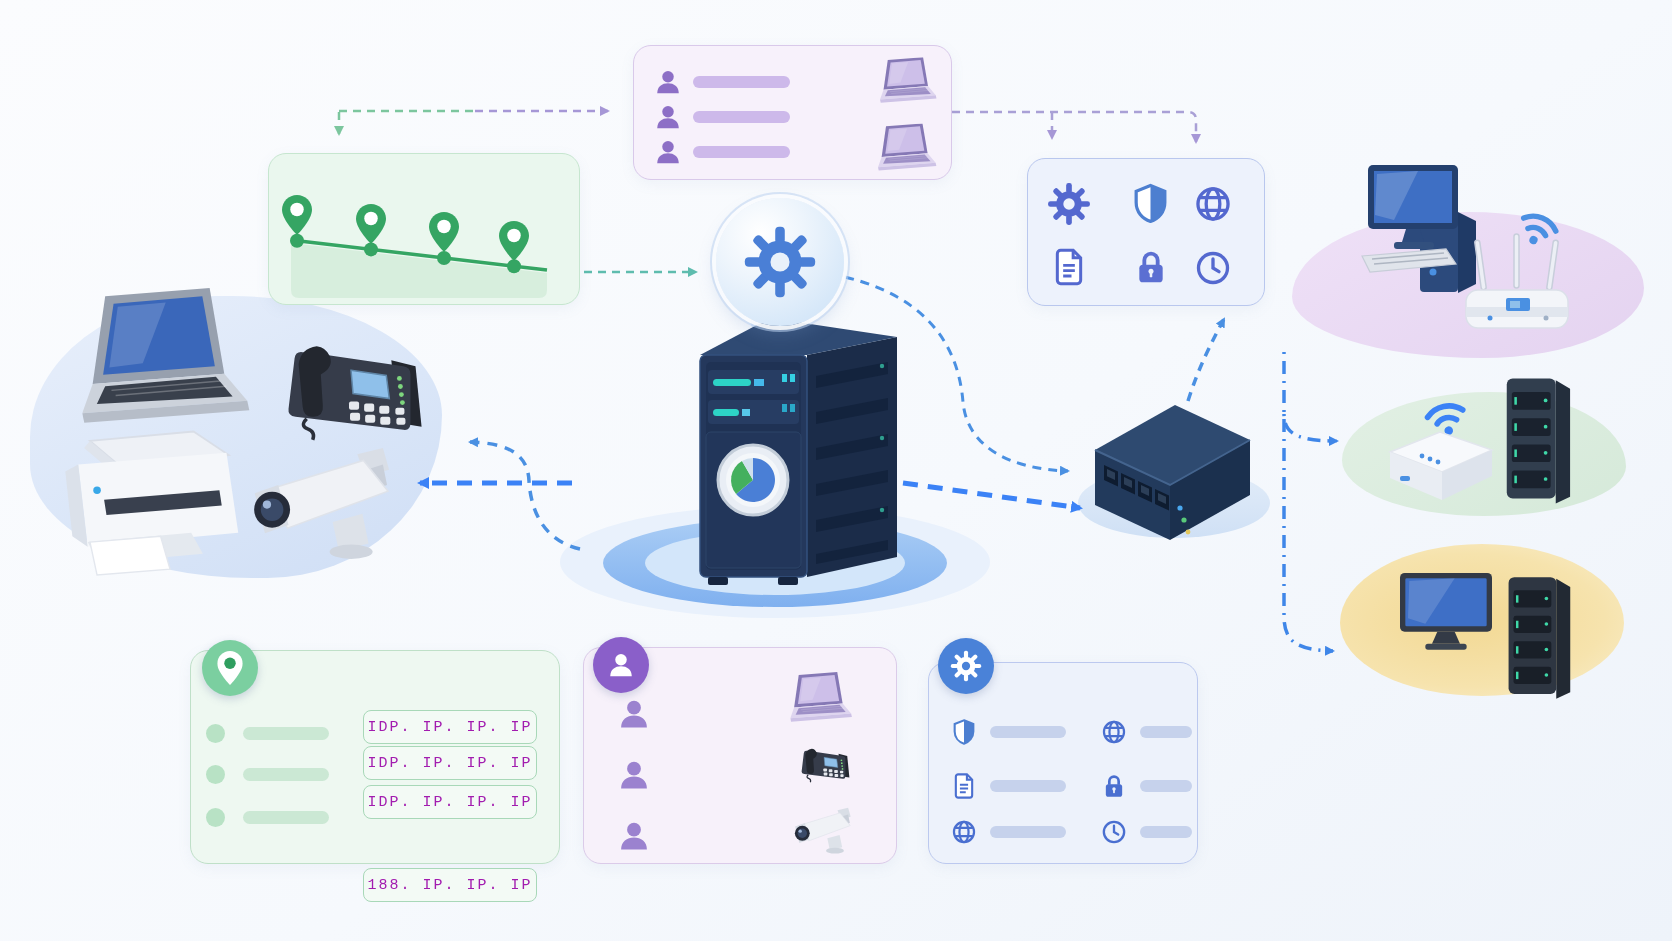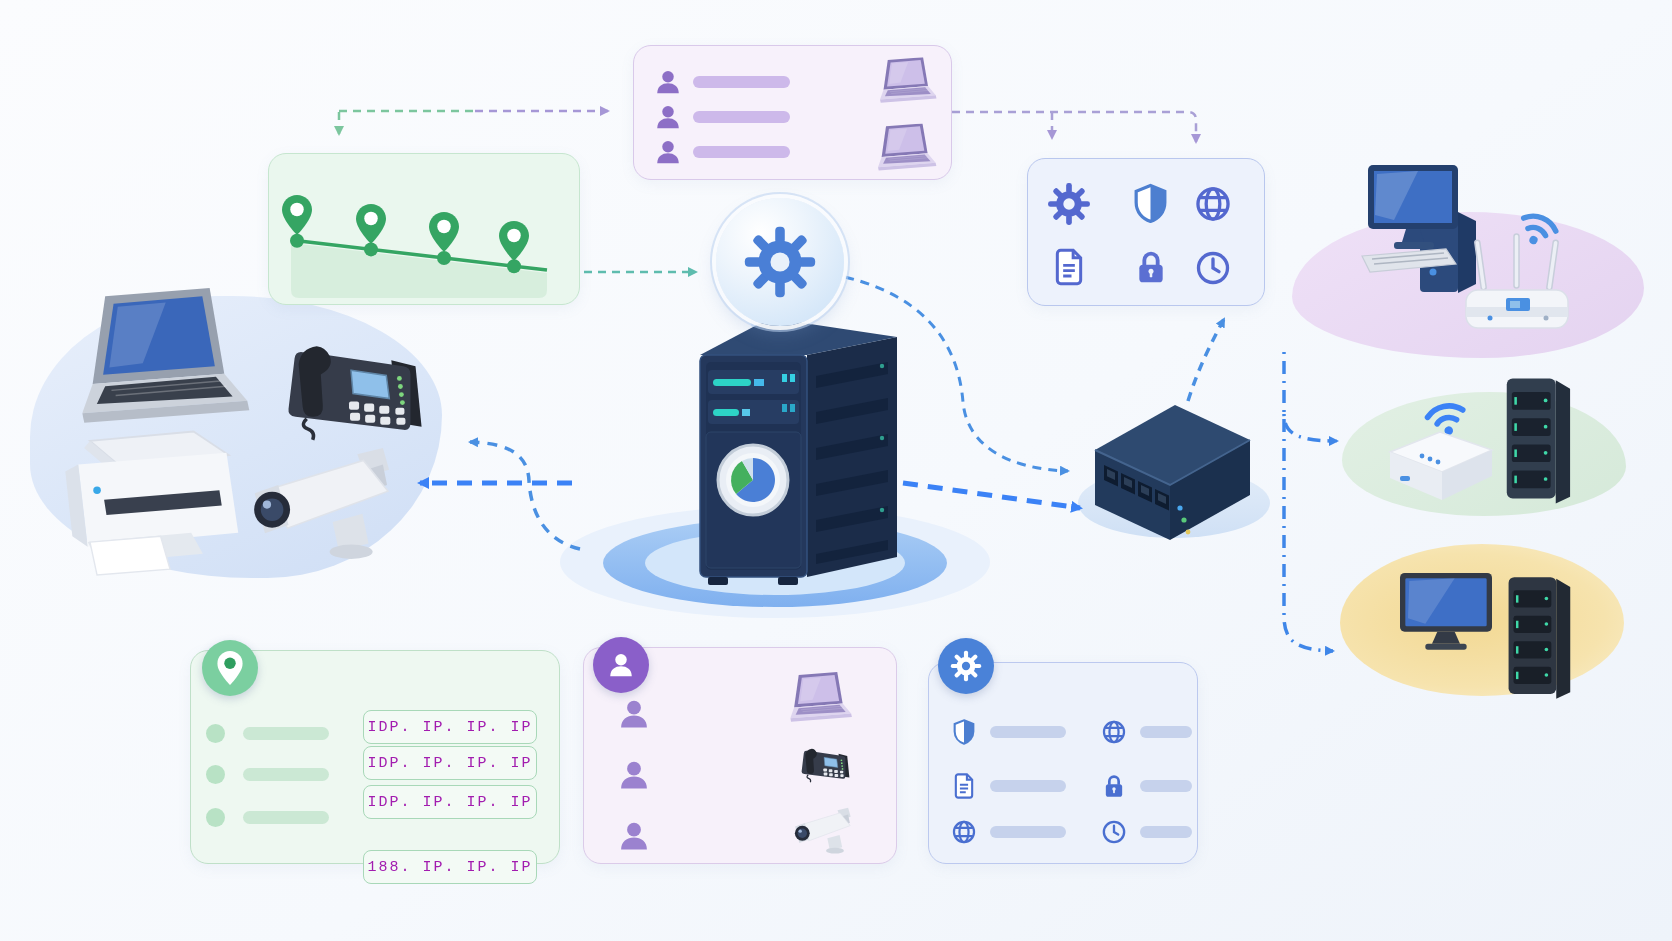--- a/index.html
+++ b/index.html
@@ -438,21 +438,21 @@
 </div>
 <div class="dot" style="left:206px;top:724px;width:19px;height:19px;background:#b8e2c5"></div>
 <div class="dot" style="left:206px;top:765px;width:19px;height:19px;background:#b8e2c5"></div>
 <div class="dot" style="left:206px;top:808px;width:19px;height:19px;background:#b8e2c5"></div>
 <div class="bar" style="left:243px;top:727px;width:86px;height:13px;background:#cbe8d4"></div>
 <div class="bar" style="left:243px;top:768px;width:86px;height:13px;background:#cbe8d4"></div>
 <div class="bar" style="left:243px;top:811px;width:86px;height:13px;background:#cbe8d4"></div>
 <div class="ip-box" style="left:363px;top:710px">IDP. IP. IP. IP</div>
 <div class="ip-box" style="left:363px;top:746px">IDP. IP. IP. IP</div>
 <div class="ip-box" style="left:363px;top:785px">IDP. IP. IP. IP</div>
-<div class="ip-box" style="left:363px;top:850px">188. IP. IP. IP</div>
+<div class="ip-box" style="left:363px;top:868px">188. IP. IP. IP</div>
 
 <div class="panel" style="left:583px;top:647px;width:312px;height:215px;background:#f7f1fa;border:1.5px solid #dbcbe9;"></div>
 <div class="badge" style="left:593px;top:637px;background:#8a5fc9;">
   <svg width="30" height="30" style="color:#ffffff">
         <use href="#i-user"></use>
       </svg>
 </div>
 <svg class="ic" style="left:616px;top:696px;color:#9b82cf" width="36" height="36">
       <use href="#i-user"></use>
     </svg>

